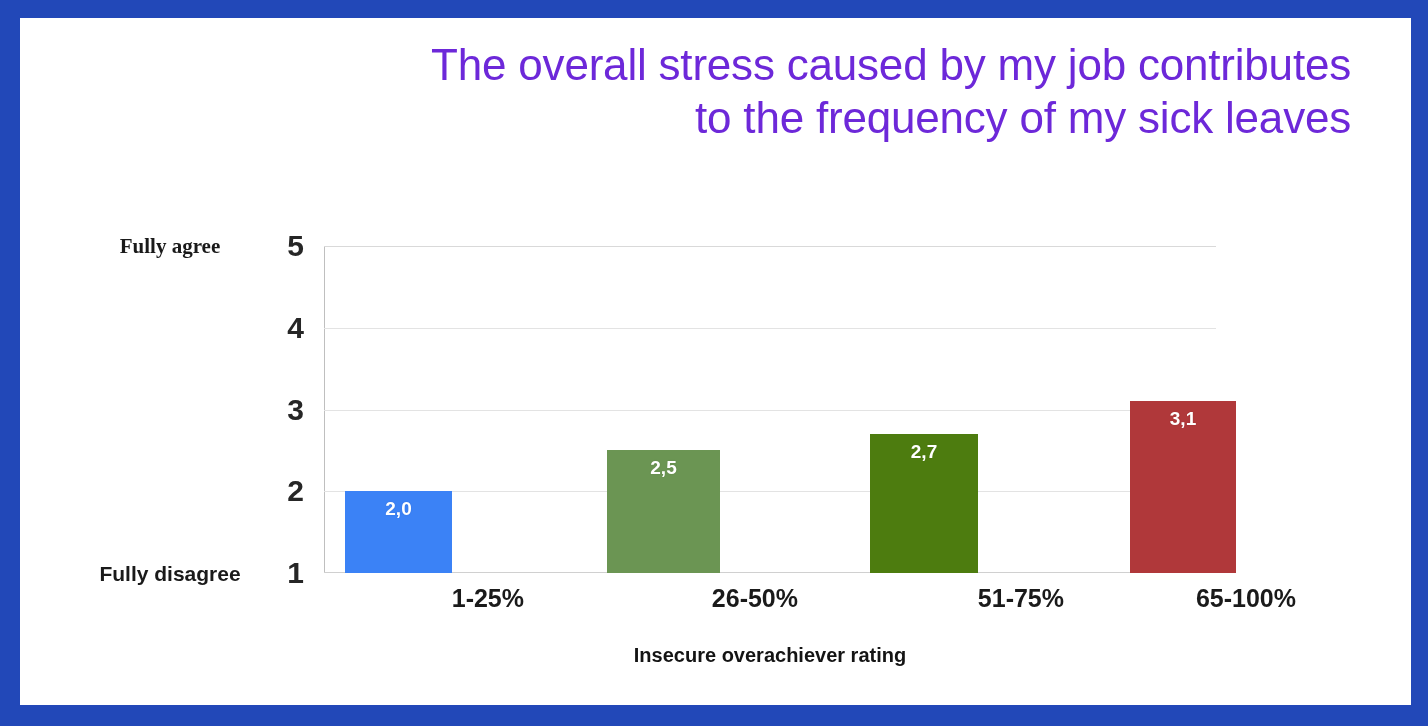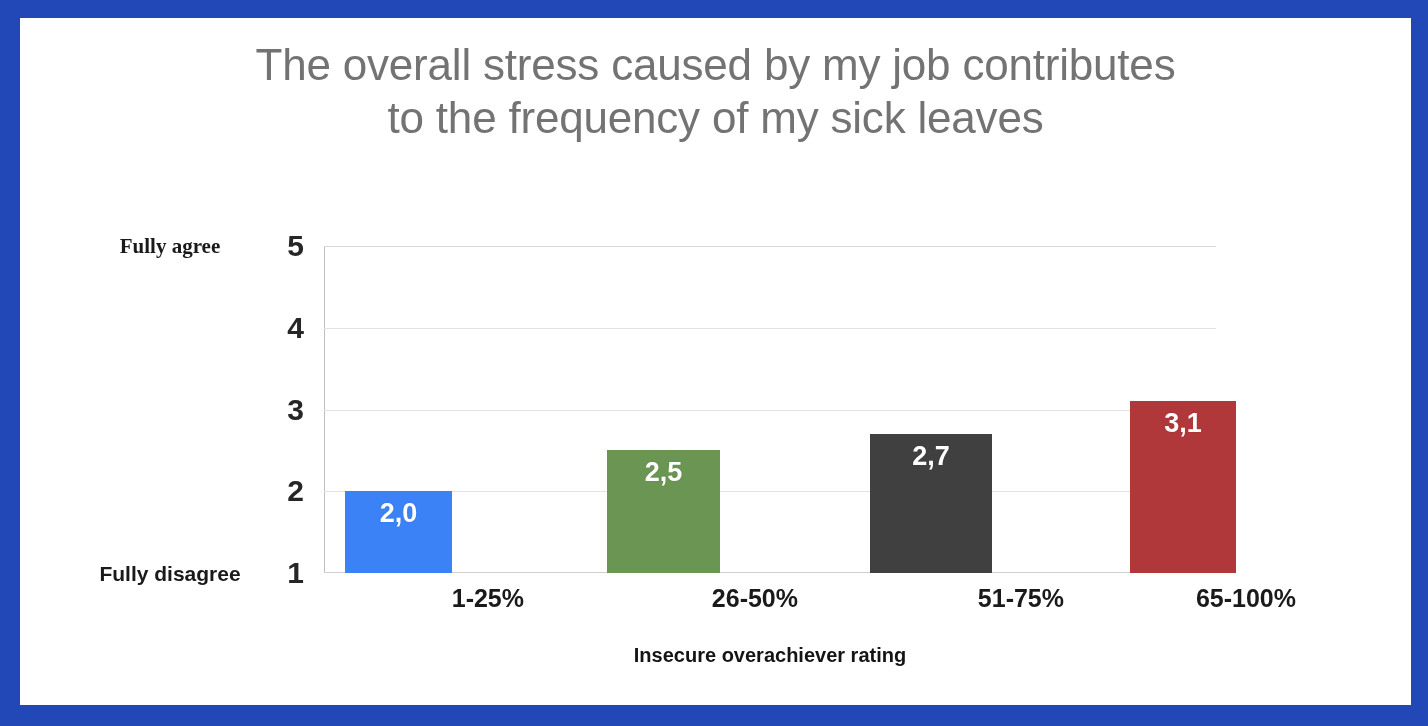--- a/index.html
+++ b/index.html
@@ -31,22 +31,22 @@
     background: #ffffff;
     box-sizing: border-box;
   }
 
   
   .chart-title {
     position: absolute;
     left: 0;
     top: 20px;
     width: 1391px;
-    text-align: center;
-    color: #737373;
+    text-align: right;
+    color: #6d28d9;
     font-size: 44px;
     line-height: 53px;
     font-weight: 500;
     letter-spacing: -0.2px;
     padding: 0 60px;
     box-sizing: border-box;
   }
   .chart-title .t-line { display: block; white-space: nowrap; }
 
   
@@ -125,21 +125,21 @@
     position: absolute;
     bottom: 0;
   }
   .bar-value {
     position: absolute;
     top: 8px;
     left: 0;
     width: 100%;
     text-align: center;
     color: #ffffff;
-    font-size: 27px;
+    font-size: 19px;
     font-weight: 700;
     line-height: 1.1;
     text-shadow: 0 0 2px rgba(0,0,0,0.10);
   }
 
   
   .x-labels {
     position: absolute;
     left: 304px;
     top: 568px;
@@ -203,21 +203,21 @@
         <div class="bars">
 
           <div class="bar" style="left:21px; width:107px; height:81.75px; background:#3b82f6;">
             <span class="bar-value">2,0</span>
           </div>
 
           <div class="bar" style="left:283px; width:113px; height:122.6px; background:#6b9553;">
             <span class="bar-value">2,5</span>
           </div>
 
-          <div class="bar" style="left:546px; width:122px; height:139px; background:#404040;">
+          <div class="bar" style="left:546px; width:108px; height:139px; background:#4d7c0f;">
             <span class="bar-value">2,7</span>
           </div>
 
           <div class="bar" style="left:806px; width:106px; height:171.7px; background:#b0383a;">
             <span class="bar-value">3,1</span>
           </div>
         </div>
       </div>
 
       <div class="x-labels">

